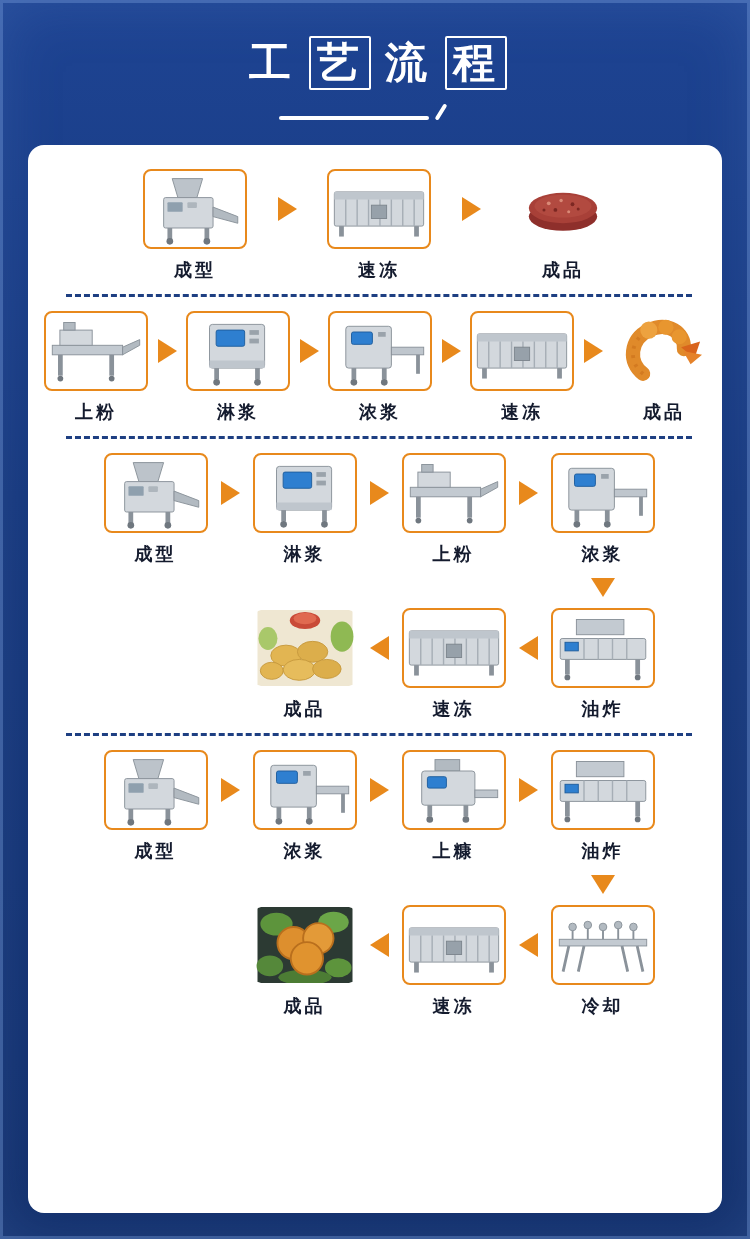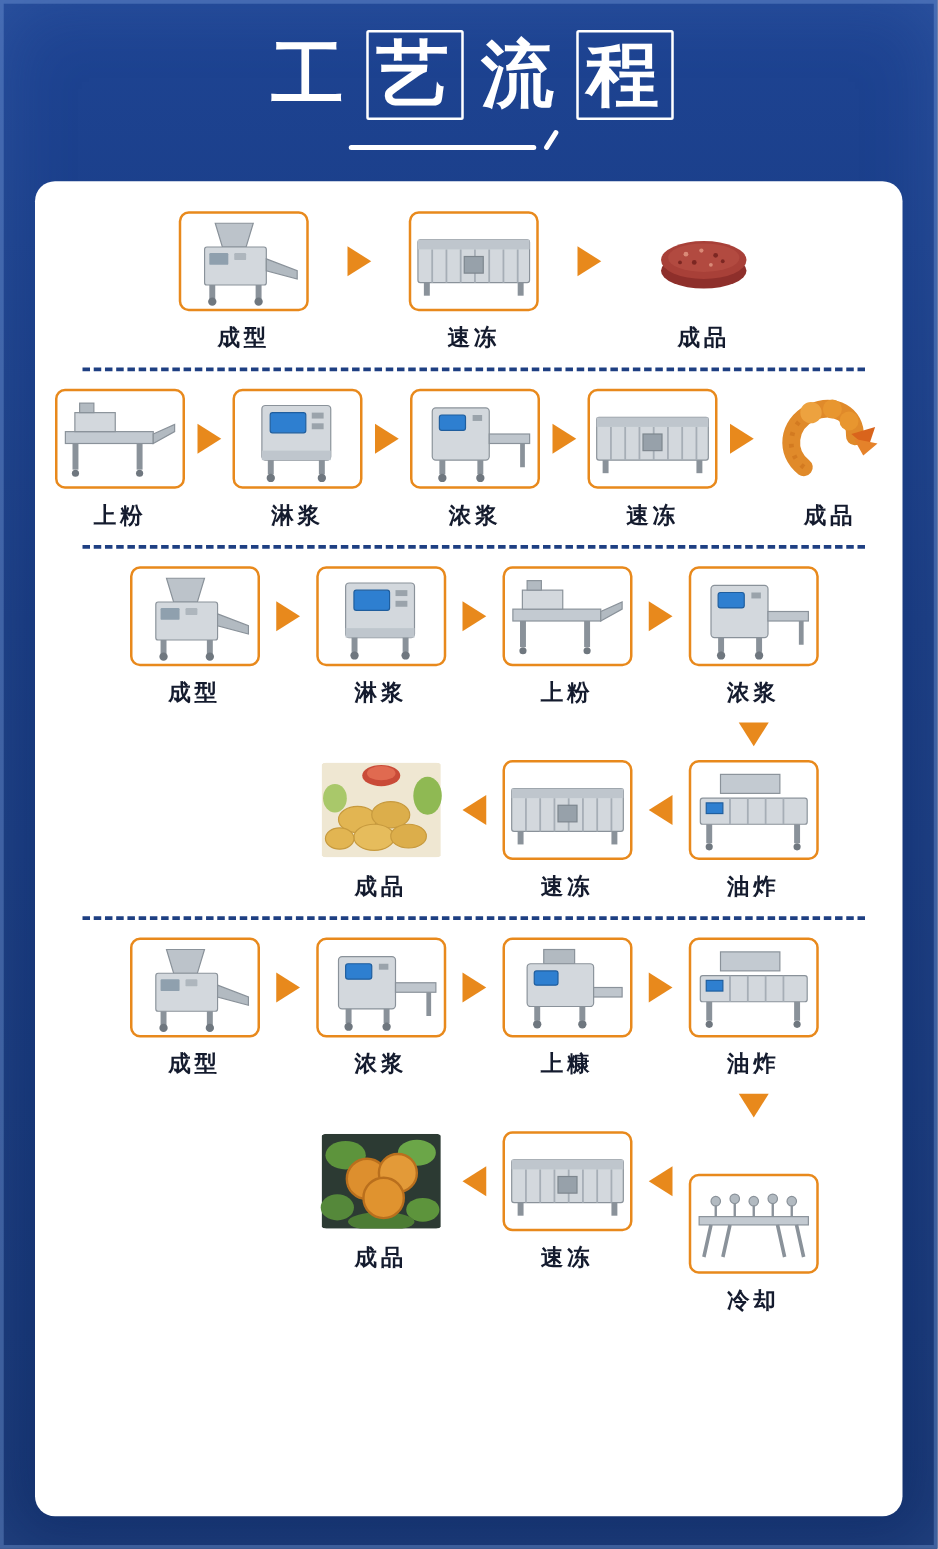--- a/index.html
+++ b/index.html
@@ -8,21 +8,21 @@
     font-family:"Liberation Sans","DejaVu Sans",sans-serif;
     background:#10295c;
   }
   .page{
     position:relative;width:750px;height:1239px;overflow:hidden;
     background:linear-gradient(180deg,#1e4493 0%,#16377c 40%,#122f6b 100%);
     box-shadow:inset 0 0 0 3px rgba(130,165,225,.35), inset 0 0 60px rgba(90,130,200,.25);
   }
   .header{padding-top:24px;text-align:center;}
   .page-title{
-    margin:0;font-size:58px;font-weight:900;color:#ffffff;
+    margin:12px;font-size:42px;font-weight:900;color:#ffffff;
     letter-spacing:4px;line-height:1.1;
   }
   .page-title .char{display:inline-block;padding:2px 6px;margin:0 4px;}
   .page-title .char.boxed{border:2px solid #ffffff;border-radius:2px;}
   .underline-row{display:flex;justify-content:center;align-items:flex-end;height:18px;margin-top:6px;transform:translateX(-14px);}
   .underline-bar{width:150px;height:4px;background:#ffffff;border-radius:2px;}
   .underline-slash{width:4px;height:18px;background:#ffffff;border-radius:2px;transform:rotate(32deg);margin-left:10px;margin-bottom:-1px;}
   .main-card{
     position:absolute;left:28px;right:28px;top:145px;bottom:26px;
     background:#ffffff;border-radius:16px;box-sizing:border-box;
@@ -457,21 +457,21 @@
                   <rect x="42" y="36" width="16" height="14" fill="#97a1aa" stroke="#7d868e"></rect>
                   <rect x="8" y="58" width="5" height="11" fill="#8a929a"></rect>
                   <rect x="87" y="58" width="5" height="11" fill="#8a929a"></rect>
                 </svg>
               </div>
               <div class="step-label">速冻</div>
             </div>
             <div class="arrow-cell" style="width: 45px;">
               <div class="tri-left"></div>
             </div>
-            <div class="step-cell" style="width: 104px; margin-top: 34px;">
+            <div class="step-cell" style="width: 104px;">
               <div class="art-box machine">
                 <svg viewBox="0 0 100 80" xmlns="http://www.w3.org/2000/svg">
                   <rect x="4" y="34" width="92" height="7" fill="#c3cad1" stroke="#8a929a"></rect>
                   <path d="M18 34 V24 M34 34 V22 M50 34 V24 M66 34 V22 M82 34 V24" stroke="#8a929a" stroke-width="2"></path>
                   <circle cx="18" cy="21" r="4" fill="#b2bac1" stroke="#8a929a"></circle>
                   <circle cx="34" cy="19" r="4" fill="#b2bac1" stroke="#8a929a"></circle>
                   <circle cx="50" cy="21" r="4" fill="#b2bac1" stroke="#8a929a"></circle>
                   <circle cx="66" cy="19" r="4" fill="#b2bac1" stroke="#8a929a"></circle>
                   <circle cx="82" cy="21" r="4" fill="#b2bac1" stroke="#8a929a"></circle>
                   <path d="M14 41 L8 68 M30 41 L24 68 M86 41 L92 68 M70 41 L76 68" stroke="#8a929a" stroke-width="3"></path>

